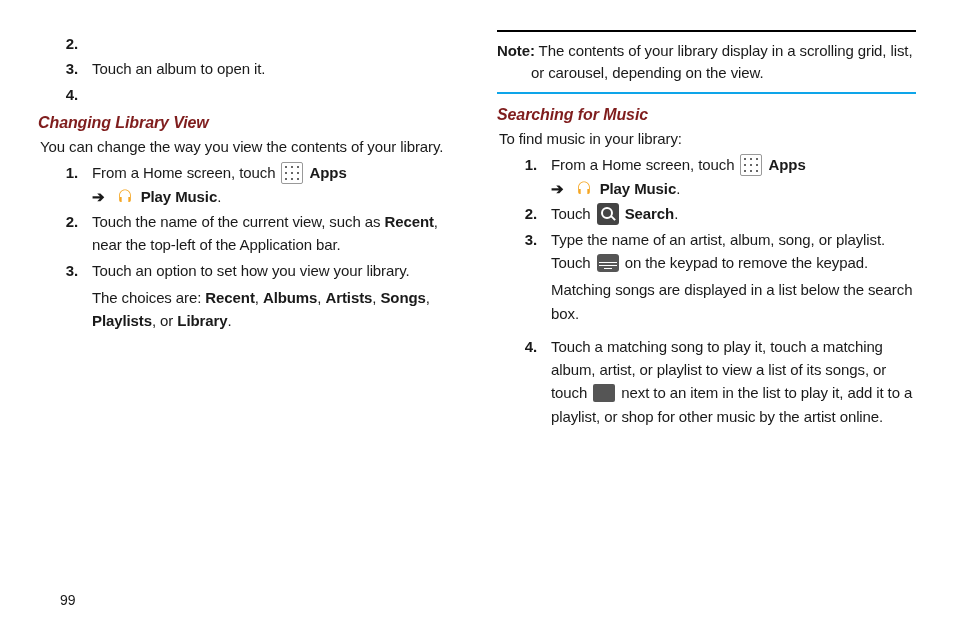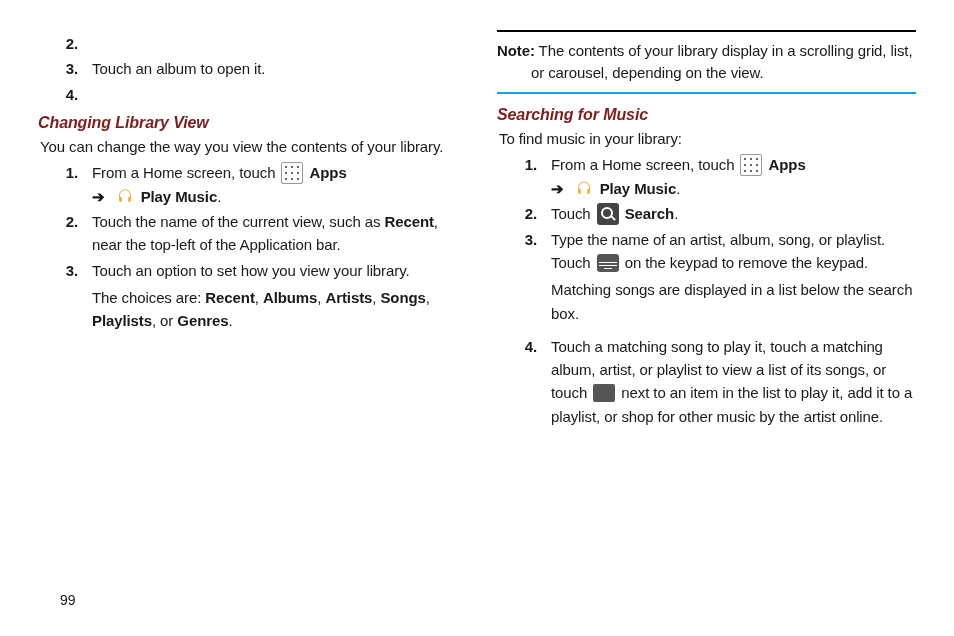--- a/index.html
+++ b/index.html
@@ -192,21 +192,21 @@
         <span class="num">2.</span>
         <span class="txt">
           <span>Touch the name of the current view, such as </span><span class="b">Recent</span><span>, near the top-left of the Application bar.</span>
         </span>
       </li>
       <li>
         <span class="num">3.</span>
         <span class="txt">
           <span>Touch an option to set how you view your library.</span>
           <div class="sub">
-            <span>The choices are: </span><span class="b">Recent</span><span>, </span><span class="b">Albums</span><span>, </span><span class="b">Artists</span><span>, </span><span class="b">Songs</span><span>, </span><span class="b">Playlists</span><span>, or </span><span class="b">Genres</span><span>.</span>
+            <span>The choices are: </span><span class="b">Recent</span><span>, </span><span class="b">Albums</span><span>, </span><span class="b">Artists</span><span>, </span><span class="b">Songs</span><span>, </span><span class="b">Playlists</span><span>, or </span><span class="b">Library</span><span>.</span>
           </div>
         </span>
       </li>
     </ol>
   </div>
 
   <div class="col">
     <div class="note-rule">
       <div class="ntxt">
         <span class="b">Note:</span><span> The contents of your library display in a scrolling grid, list, or carousel, depending on the view.</span>

